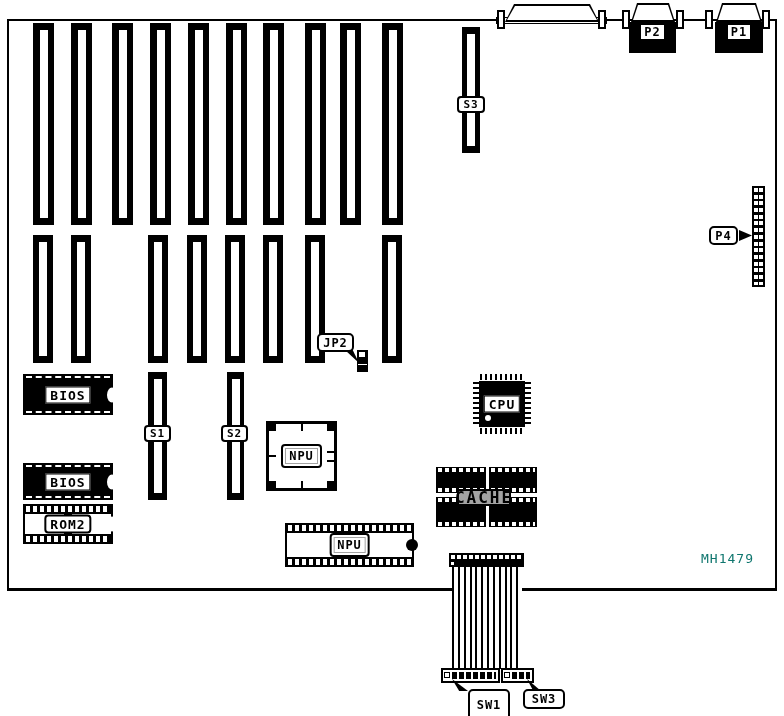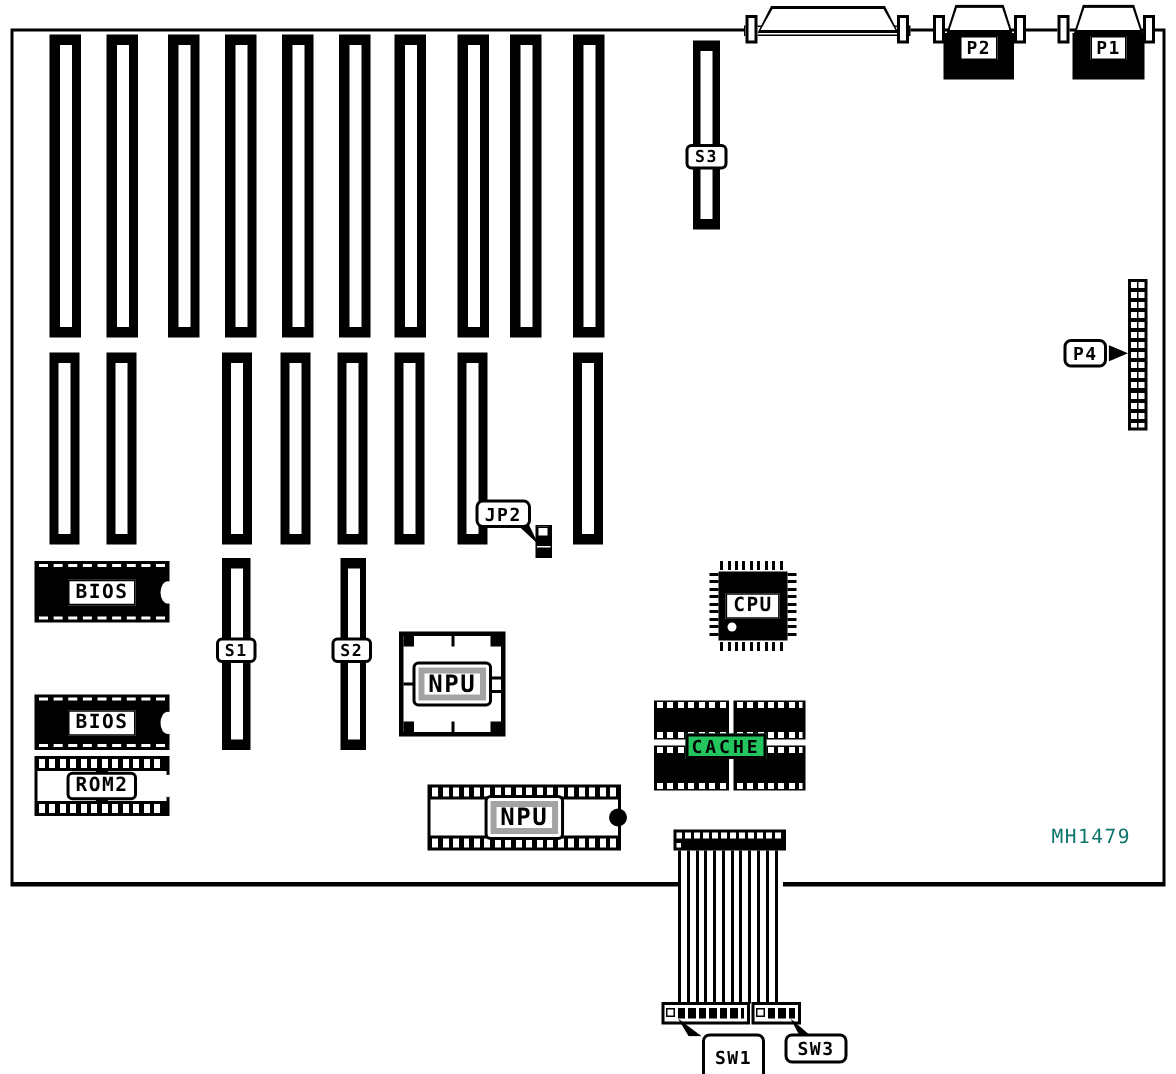--- a/index.html
+++ b/index.html
@@ -67,39 +67,39 @@
   .notch-b { position:absolute; right:-6px; top:50%; transform:translateY(-50%);
              width:12px; height:12px; border-radius:50%; background:#000; }
 
   
   .npusock { position:absolute; background:#fff; border:3px solid #000;
              display:flex; align-items:center; justify-content:center; }
   .corner { position:absolute; width:7px; height:7px; background:#000; }
   .tickv { position:absolute; width:2px; height:7px; background:#000; }
   .tickh { position:absolute; width:7px; height:2px; background:#000; }
   .dblbox { background:#fff; border:2px solid #000; border-radius:4px; padding:2px; z-index:3; }
-  .dblbox > span { display:block; border:4px solid #a3a3a3; font-weight:bold; font-size:16px;
+  .dblbox > span { display:block; border:1px solid #a3a3a3; font-weight:bold; font-size:12px;
                    letter-spacing:1px; line-height:14px; padding:0 3px; white-space:nowrap; }
 
   
   .cpu-pins-h { position:absolute; height:6px;
       background:repeating-linear-gradient(to right,#000 0 2px,transparent 2px 5px); }
   .cpu-pins-v { position:absolute; width:6px;
       background:repeating-linear-gradient(to bottom,#000 0 2px,transparent 2px 5px); }
   .cpu-body { position:absolute; background:#000; }
   .cpu-dot { position:absolute; left:6px; bottom:6px; width:6px; height:6px;
              border-radius:50%; background:#fff; }
 
   
   .cchip { position:absolute; background:#000; }
   .cchip::before, .cchip::after { content:""; position:absolute; left:2px; right:2px; height:4px;
       background:repeating-linear-gradient(to right,#fff 0 4px,#000 4px 7px); }
   .cchip::before { top:1px; } .cchip::after { bottom:1px; }
-  .cacheLabel { position:absolute; background:#22c55e; border:2px solid #000; font-weight:bold;
-                font-size:12px; letter-spacing:2px; z-index:3;
+  .cacheLabel { position:absolute; background:#a3a3a3; border:2px solid #000; font-weight:bold;
+                font-size:16px; letter-spacing:2px; z-index:3;
                 display:flex; align-items:center; justify-content:center; }
 
   
   .rheader { position:absolute; background:#000; z-index:5; }
   .rheader::before { content:""; position:absolute; left:2px; right:2px; top:2px; height:4px;
       background:repeating-linear-gradient(to right,#fff 0 4px,#000 4px 6px); }
   .rheader::after { content:""; position:absolute; left:2px; bottom:2px; width:3px; height:3px; background:#fff; }
   .wires { position:absolute; z-index:4;
       background:repeating-linear-gradient(to right,#000 0 2px,#fff 2px 5.85px); }
   .sw-block { position:absolute; background:#fff; border:2px solid #000; z-index:5; }

